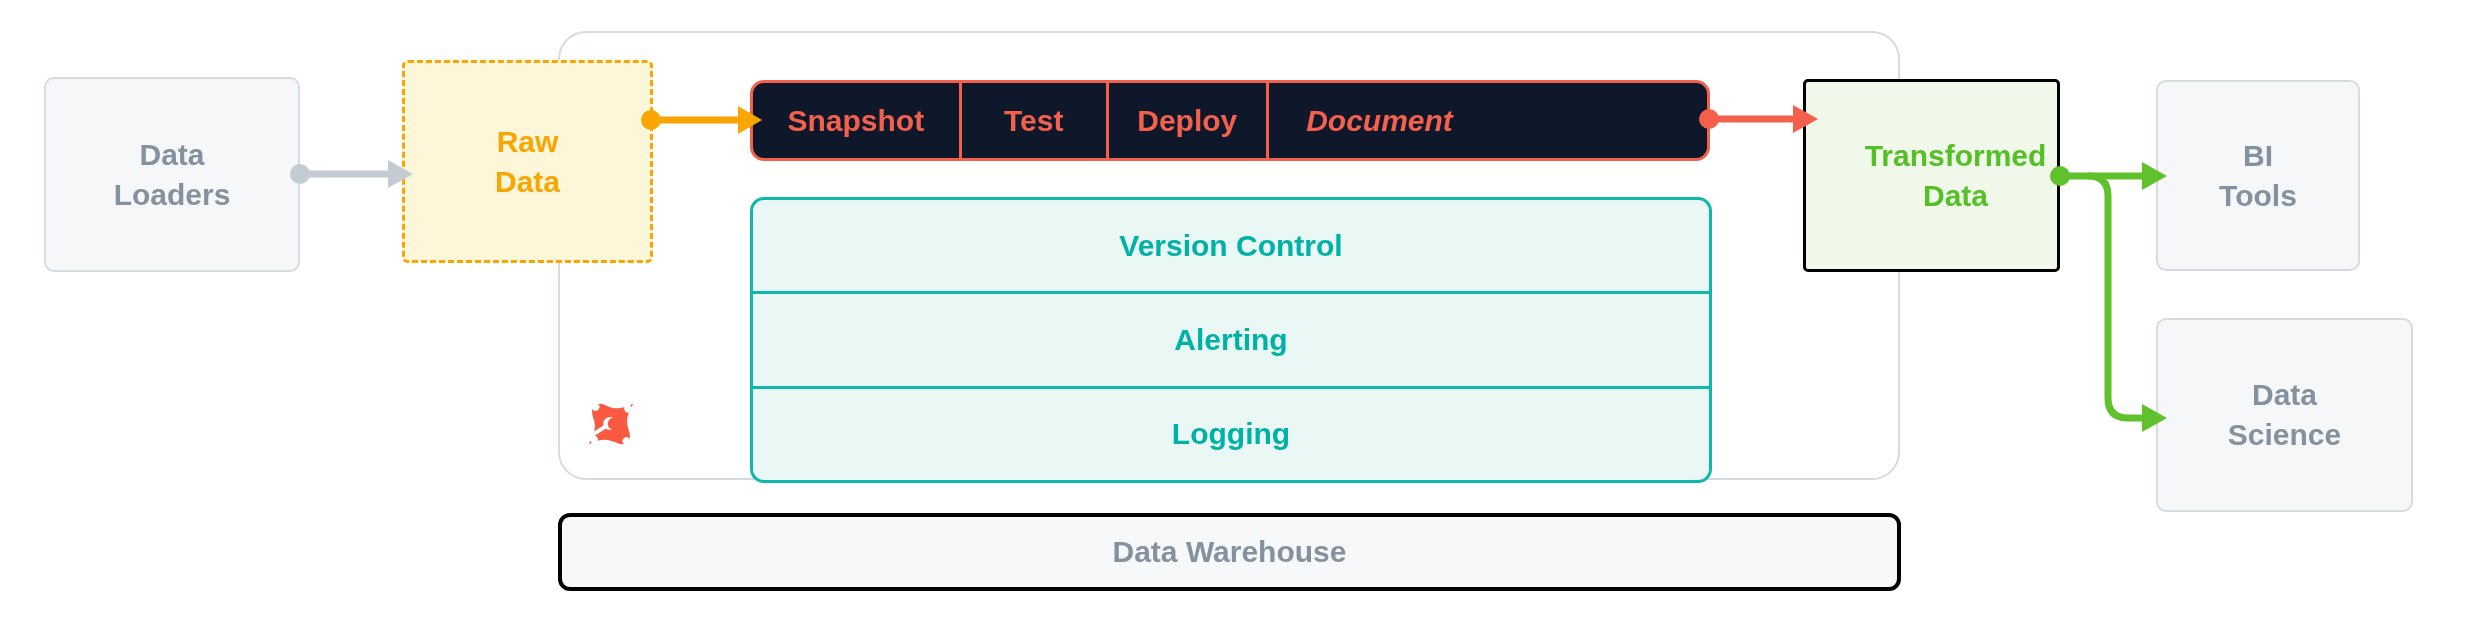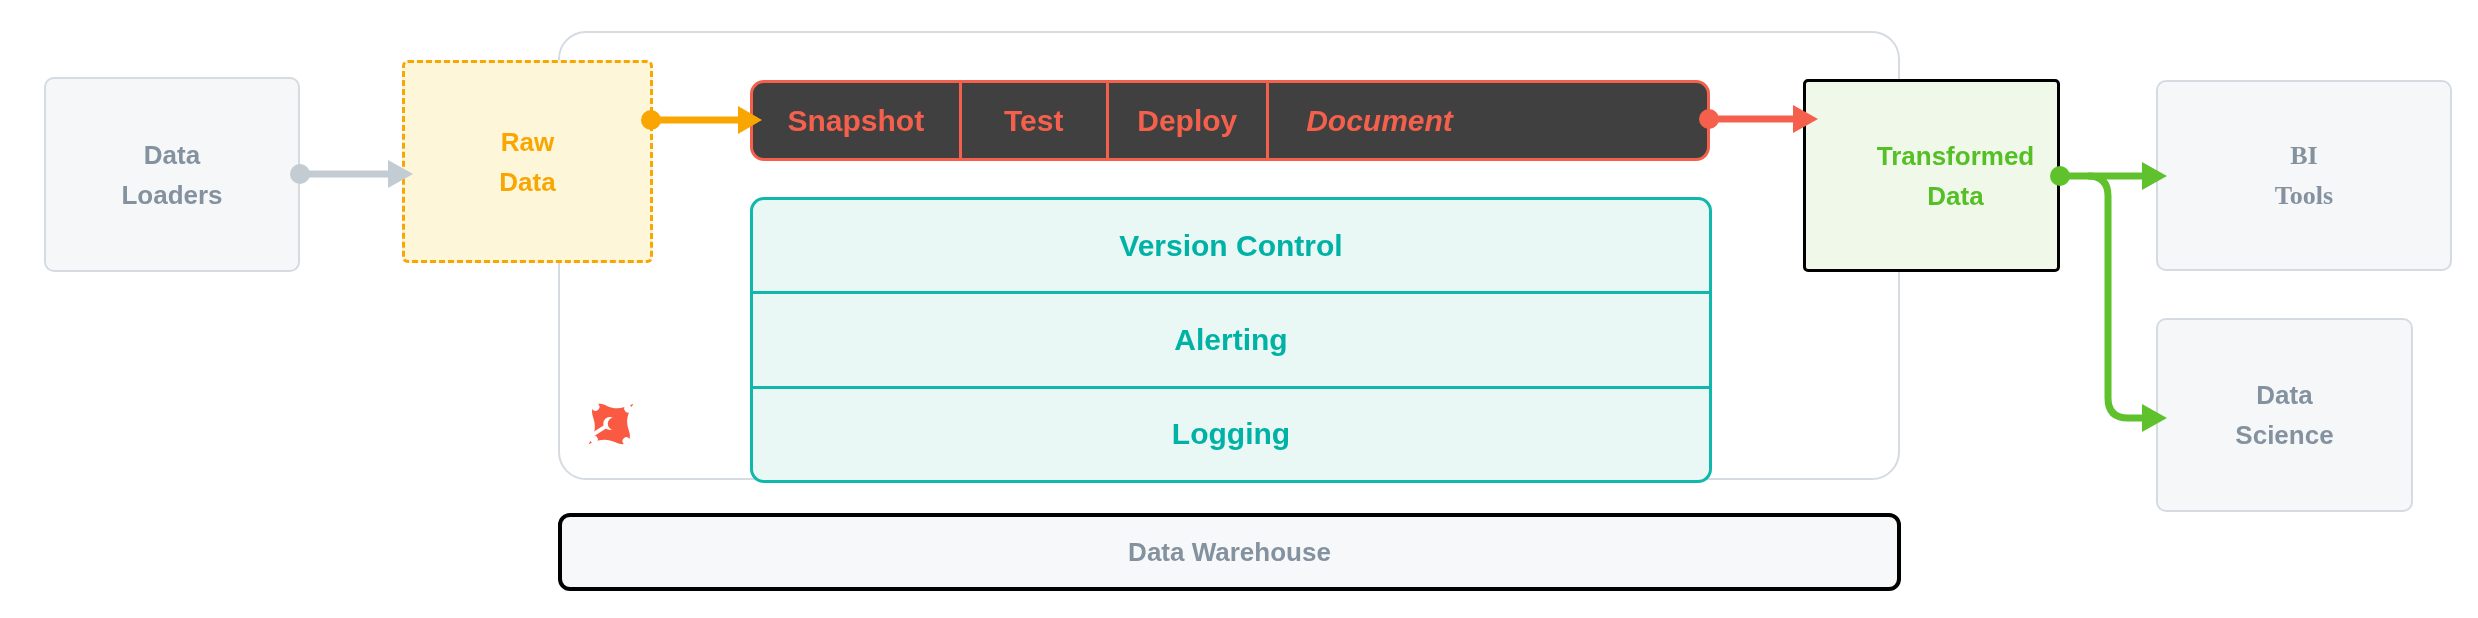--- a/index.html
+++ b/index.html
@@ -13,48 +13,48 @@
   
   .platform{
     position:absolute;left:558px;top:31px;width:1342px;height:449px;
     border:2px solid #d5dbe1;border-radius:28px;background:#ffffff;
     box-sizing:border-box;z-index:1;
   }
   
   .node{
     position:absolute;box-sizing:border-box;
     display:flex;flex-direction:column;align-items:center;justify-content:center;
-    text-align:center;font-weight:700;font-size:26px;line-height:40px;
+    text-align:center;font-weight:700;font-size:30px;line-height:40px;
     z-index:2;
   }
   .node .ln{display:block;}
   .gray-node{
     background:#f5f7f9;border:2px solid #d5dbe1;border-radius:10px;color:#8492a0;
   }
   .n-data-loaders{left:44px;top:77px;width:256px;height:195px;}
   .n-raw-data{
     left:402px;top:60px;width:251px;height:203px;
     background:#fdf6d9;border:3px dashed #f9a602;border-radius:6px;color:#f9a602;
   }
   .n-transformed{
     left:1803px;top:79px;width:257px;height:193px;
     background:#f0f8e9;border:3px solid #000000;border-radius:5px;color:#54c026;padding-left:48px;
   }
-  .n-bi-tools{left:2156px;top:80px;width:296px;height:191px;font-family:Liberation Serif, serif;}
+  .n-bi-tools{left:2156px;top:80px;width:204px;height:191px;}
   .n-data-science{left:2156px;top:318px;width:257px;height:194px;}
   .n-warehouse{
     left:558px;top:513px;width:1343px;height:78px;
     background:#f6f8fa;border:4px solid #000000;border-radius:12px;color:#8492a0;
     z-index:2;
   }
   
   .pipeline{
     position:absolute;left:750px;top:80px;width:960px;height:81px;
     box-sizing:border-box;display:flex;
-    background:#404040;border:3px solid #f4604c;border-radius:14px;
+    background:#0f172a;border:3px solid #f4604c;border-radius:14px;
     z-index:2;
   }
   .pipeline .step{
     display:flex;align-items:center;justify-content:center;
     font-weight:700;font-size:30px;color:#f4604c;box-sizing:border-box;
   }
   .pipeline .step + .step{border-left:3px solid #f4604c;}
   .st-0{width:21.56%;} .st-1{width:22.71%;} .st-2{width:15.42%;}
   .st-3{width:16.77%;} .st-4{width:23.54%;font-style:italic;}
   

